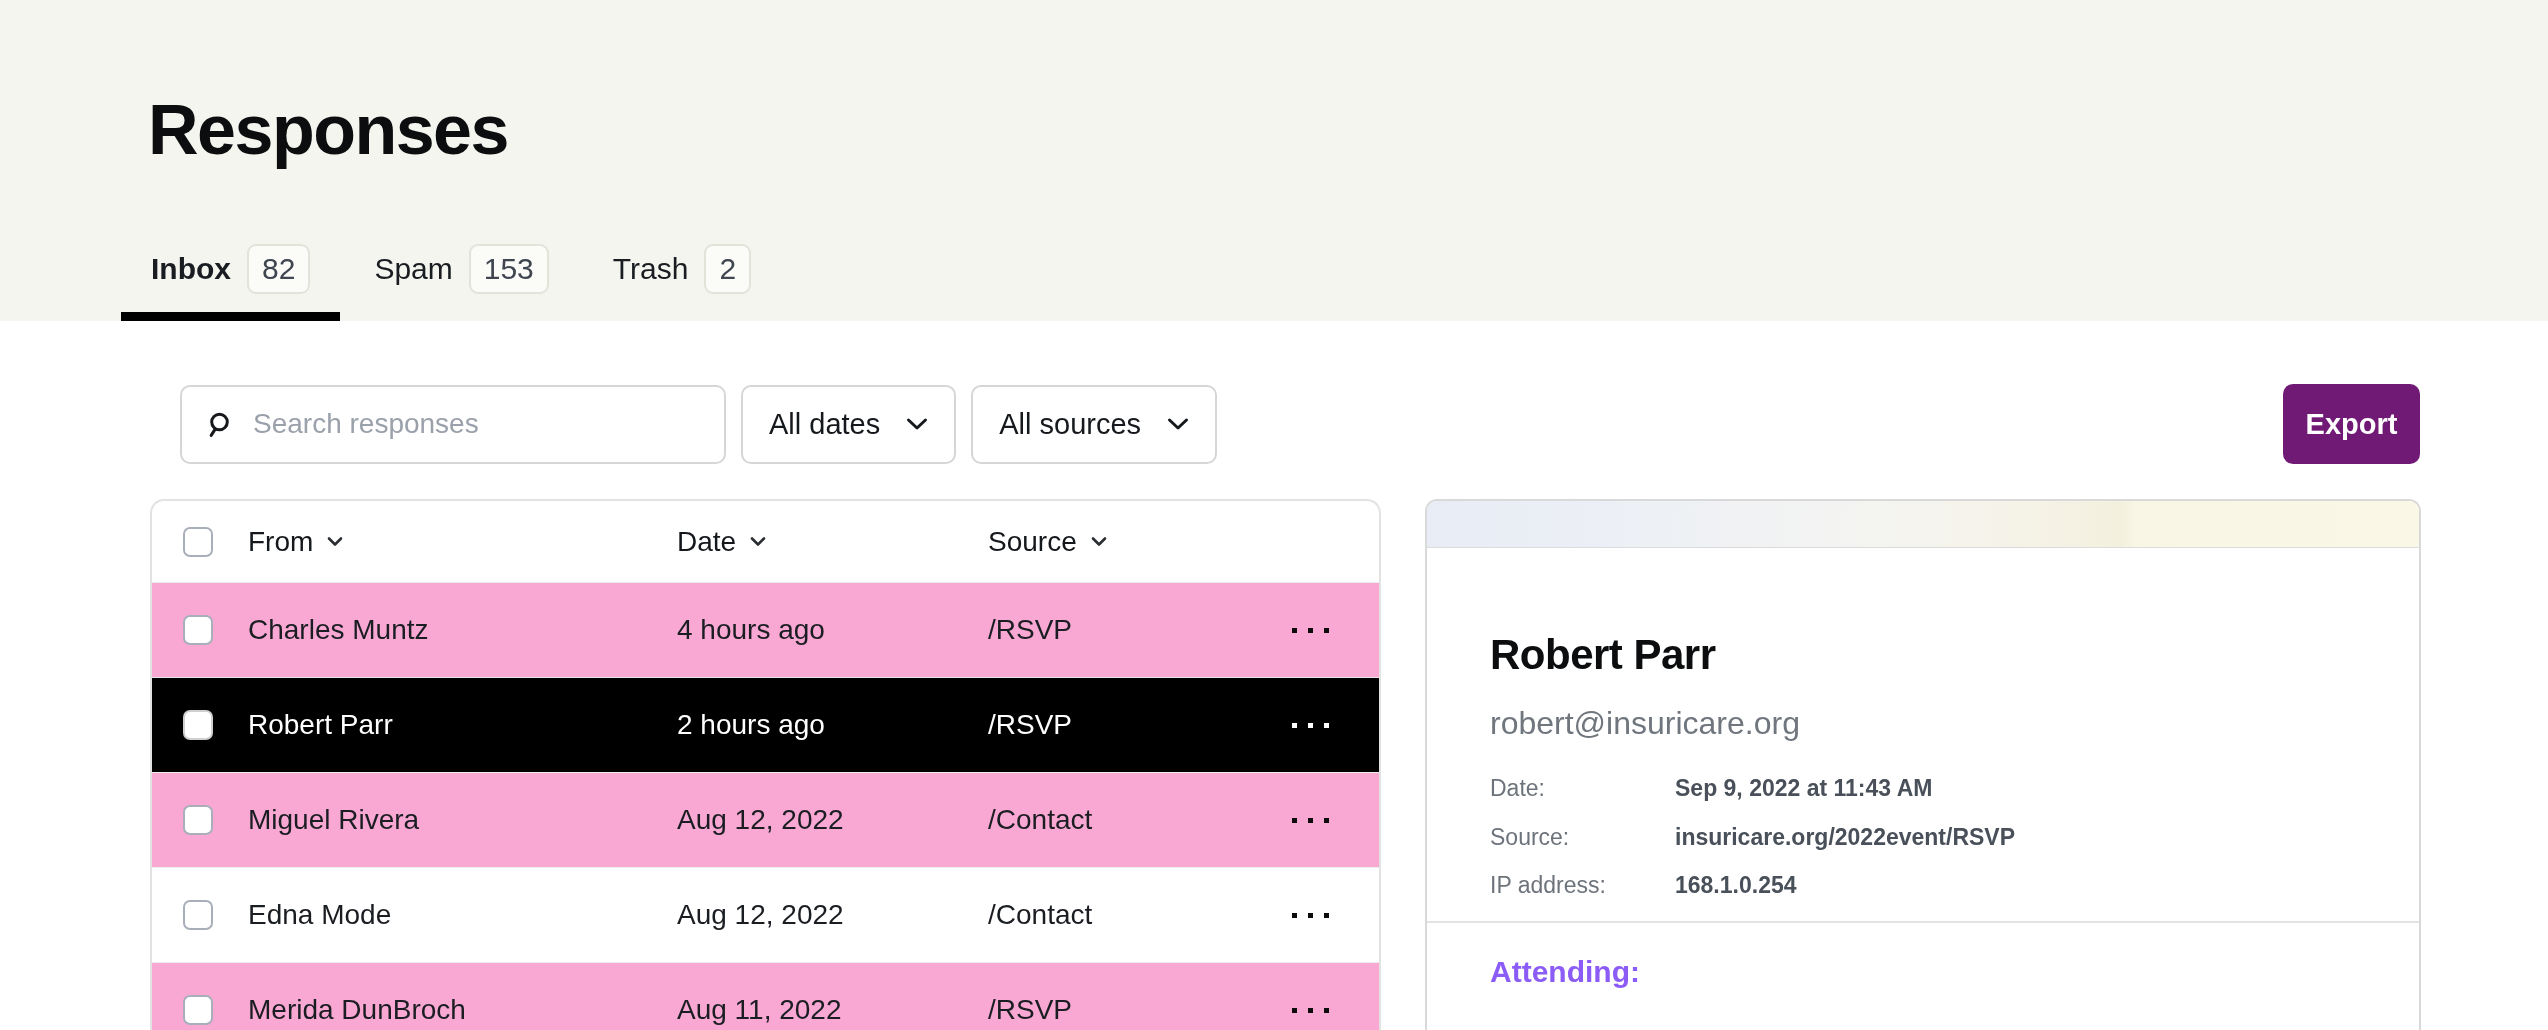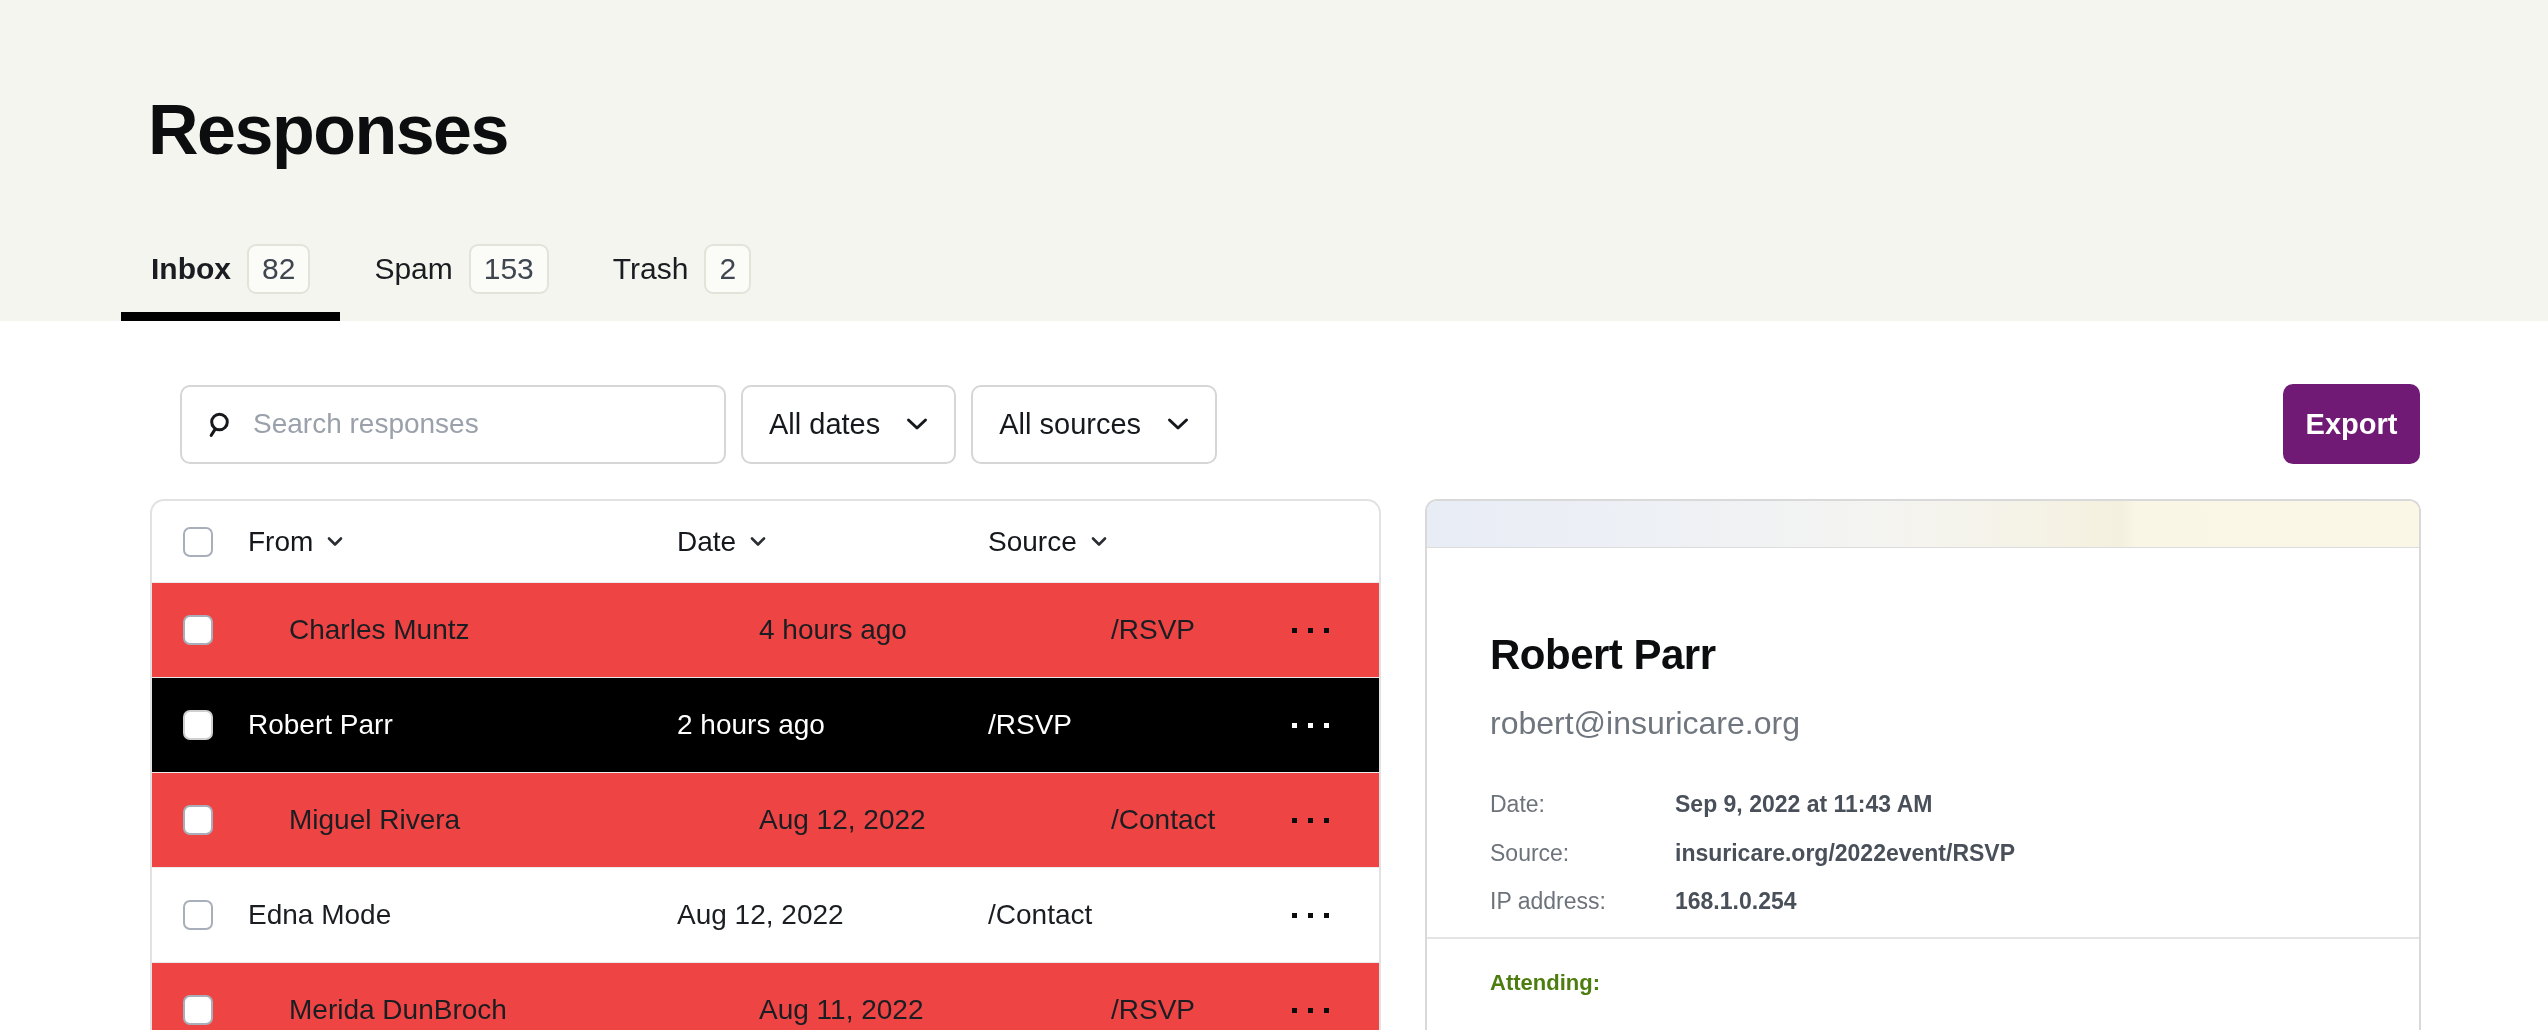--- a/index.html
+++ b/index.html
@@ -55,21 +55,21 @@
     position:absolute; left:140px; top:499px; width:1231px; height:531px;
     background:#fff; border:2px solid #e2e2e2; border-bottom:none;
     border-radius:14px 14px 0 0; overflow:hidden;margin-left:10px;
   }
   .trow {
     display:grid; grid-template-columns:65px 429px 311px 1fr 56px;
     align-items:center; padding:0 31px; height:95px;
     font-size:28px; color:#1a1d21; border-top:1px solid #ececec;
   }
   .trow--head { height:81px; border-top:none; color:#14171b; }
-  .trow--stripe { background:#ef4444;gap:41px; }
+  .trow--stripe { background:#f9a8d4; }
   .trow--selected { background:#000; color:#fff; border-top-color:#e6e6e6; }
   .checkbox {
     width:30px; height:30px; background:#fff; border:2px solid #a9afba; border-radius:7px;
     cursor:pointer;
   }
   .trow--selected .checkbox { border-color:#cfcfcf; }
   .hcell { display:flex; align-items:center; gap:14px; cursor:pointer; }
   .chev { flex:0 0 auto; }
   .dots { display:flex; gap:11px; justify-self:start; cursor:pointer; padding:6px 0; }
   .dots i { width:5px; height:5px; background:#0c0c0c; display:block; }
@@ -85,26 +85,26 @@
     height:47px; border-bottom:1px solid #dcdcdc;
     background:linear-gradient(90deg,#e8ecf5 0%,#edf0f5 22%,#f4f4f1 45%,
                #f5f2e6 62%,#f4f0de 70%,#faf6e6 71.5%,#fbf7e7 100%);
   }
   .detail-body { padding:0 63px; }
   .detail-name {
     margin:86px 0 0 0; font-size:42px; font-weight:700; letter-spacing:-0.5px;
     color:#0b0d0f; line-height:1;
   }
   .detail-email { margin-top:30px; font-size:32px; color:#70767e; line-height:1.1; }
-  .detail-fields { margin-top:50px; }
+  .detail-fields { margin-top:34px; }
   .dfield { display:flex; font-size:23px; line-height:1.2; margin-bottom:21px; }
   .dfield .dlabel { width:185px; flex:0 0 auto; color:#6d737b; }
   .dfield .dvalue { font-weight:700; color:#49505a; }
   .detail-divider { border:none; border-top:2px solid #e4e4e4; margin:10px -63px 0 -63px; }
-  .detail-section { margin-top:32px; font-size:22px; font-weight:700; color:#4d7c0f; line-height:1.1; }
+  .detail-section { margin-top:32px; font-size:30px; font-weight:700; color:#8b5cf6; line-height:1.1; }
 </style>
 </head>
 <body>
 
 <div class="topbar">
   <h1 class="page-title">Responses</h1>
 
   <div class="tabs">
     <div class="tab tab--active">
       <span>Inbox</span>

